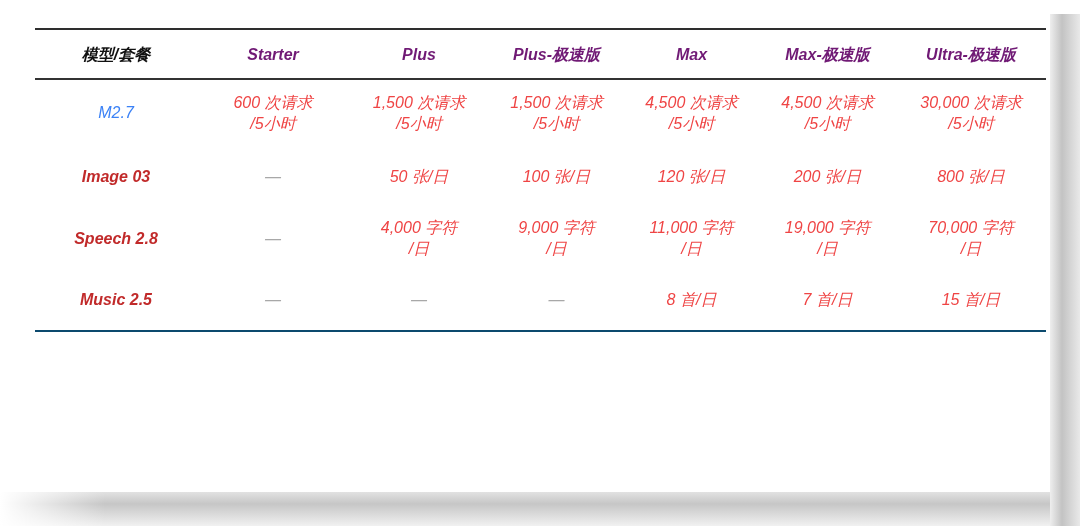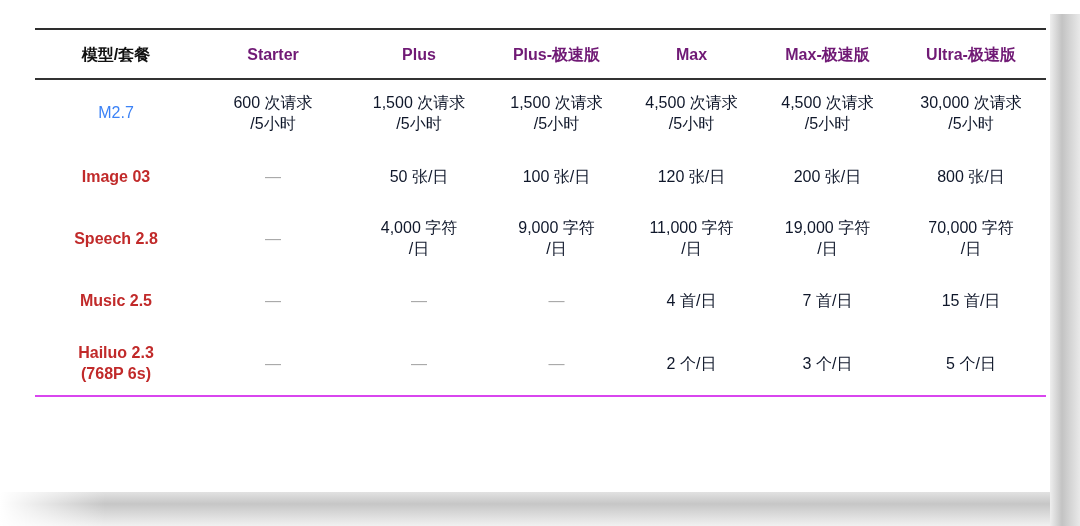--- a/index.html
+++ b/index.html
@@ -23,37 +23,38 @@
       linear-gradient(to bottom, #e2e2e2 0%, #c6c6c6 35%, #f1f1f1 100%);
   }
   .table-wrap {
     position: absolute; left: 35px; top: 28px; width: 1011px;
   }
   table {
     width: 100%;
     border-collapse: collapse;
     table-layout: fixed;
     border-top: 2px solid #2e2e2e;
-    border-bottom: 2px solid #d946ef;
+    border-bottom: 2px solid #0c4a6e;
+    font-style: italic;
   }
   thead tr { height: 50px; border-bottom: 2px solid #333333; }
   th, td {
     text-align: center;
     vertical-align: middle;
     font-size: 16px;
     white-space: pre-line;
     line-height: 21px;
     padding: 0;
   }
   thead th { font-weight: 600; color: #701a75; }
   thead th.first { font-weight: 700; color: #111111; }
   tbody th { font-weight: 600; }
   tbody th.dark { color: #3b82f6; font-weight: 500; }
   tbody th.red { color: #c12a2a; }
-  tbody td { color: #0f172a; font-weight: 500; }
+  tbody td { color: #ef4444; font-weight: 500; }
   tbody td.dash { color: #a8a8a8; font-weight: 400; }
   tbody tr:nth-child(1) { height: 66px; }
   tbody tr:nth-child(2) { height: 62px; }
   tbody tr:nth-child(3) { height: 62px; }
   tbody tr:nth-child(4) { height: 62px; }
   tbody tr:nth-child(5) { height: 65px; }
   tbody tr:nth-child(6) { height: 75px; }
 </style>
 </head>
 <body>
@@ -117,32 +118,22 @@
         <td>19,000 字符
 /日</td>
         <td>70,000 字符
 /日</td>
       </tr>
       <tr>
         <th class="red">Music 2.5</th>
         <td class="dash">—</td>
         <td class="dash">—</td>
         <td class="dash">—</td>
-        <td>4 首/日</td>
+        <td>8 首/日</td>
         <td>7 首/日</td>
         <td>15 首/日</td>
-      </tr>
-      <tr>
-        <th class="red">Hailuo 2.3
-(768P 6s)</th>
-        <td class="dash">—</td>
-        <td class="dash">—</td>
-        <td class="dash">—</td>
-        <td>2 个/日</td>
-        <td>3 个/日</td>
-        <td>5 个/日</td>
       </tr>
     </tbody>
   </table>
 </div>
 
 <div class="card-shadow-bottom"></div>
 <div class="card-shadow-right"></div>
 
 </body></html>

